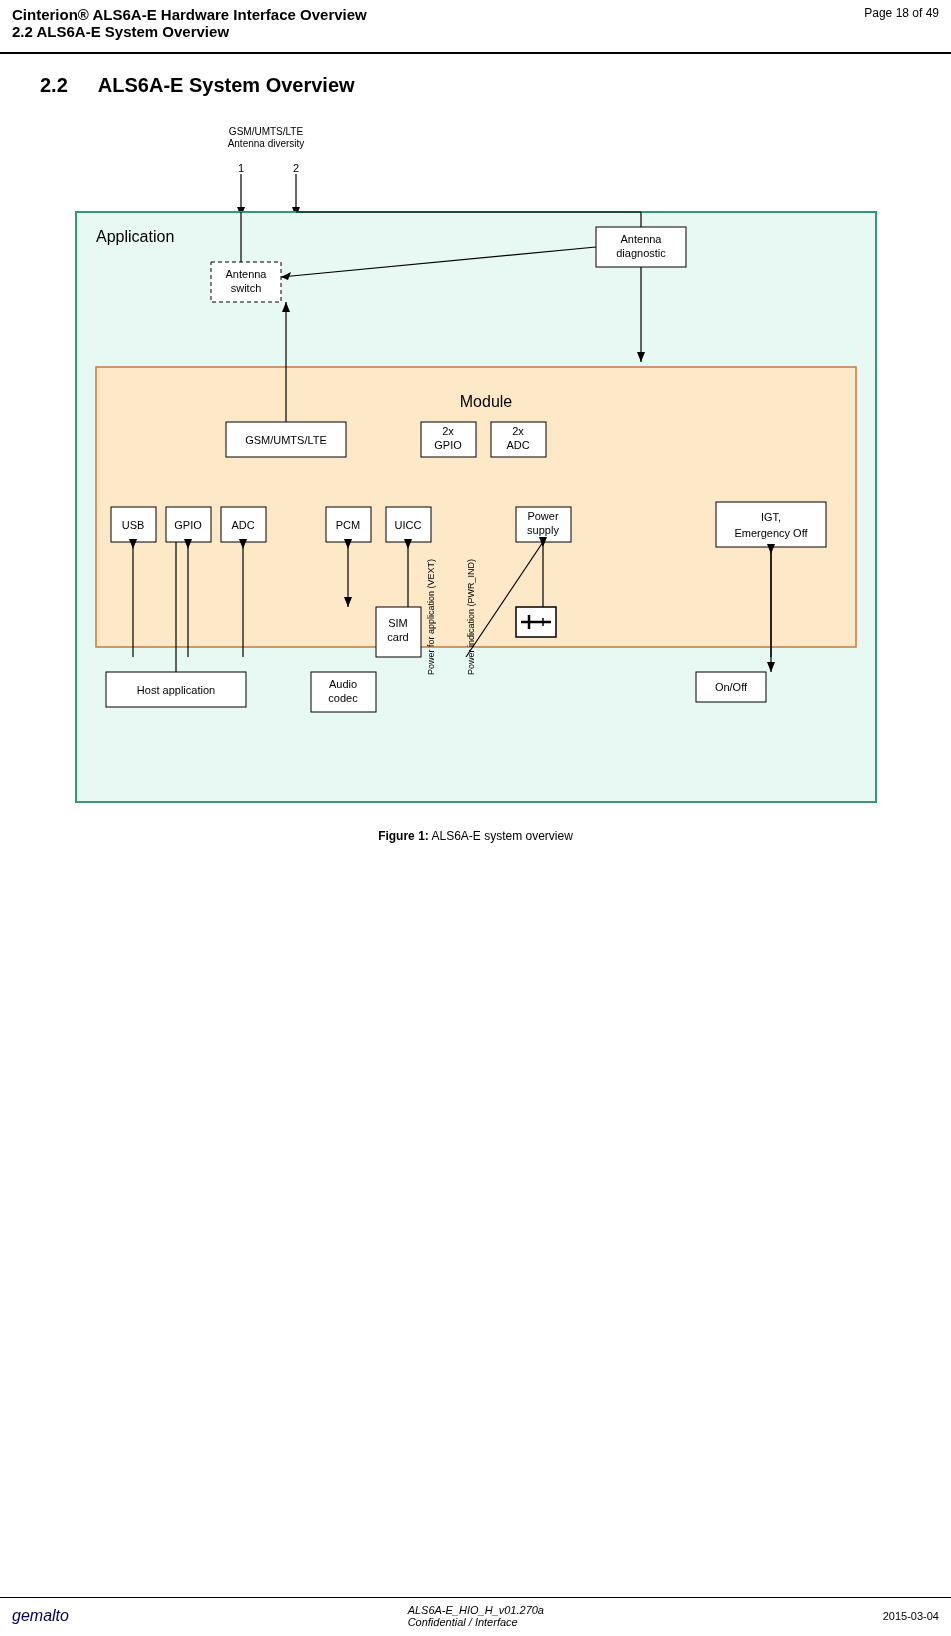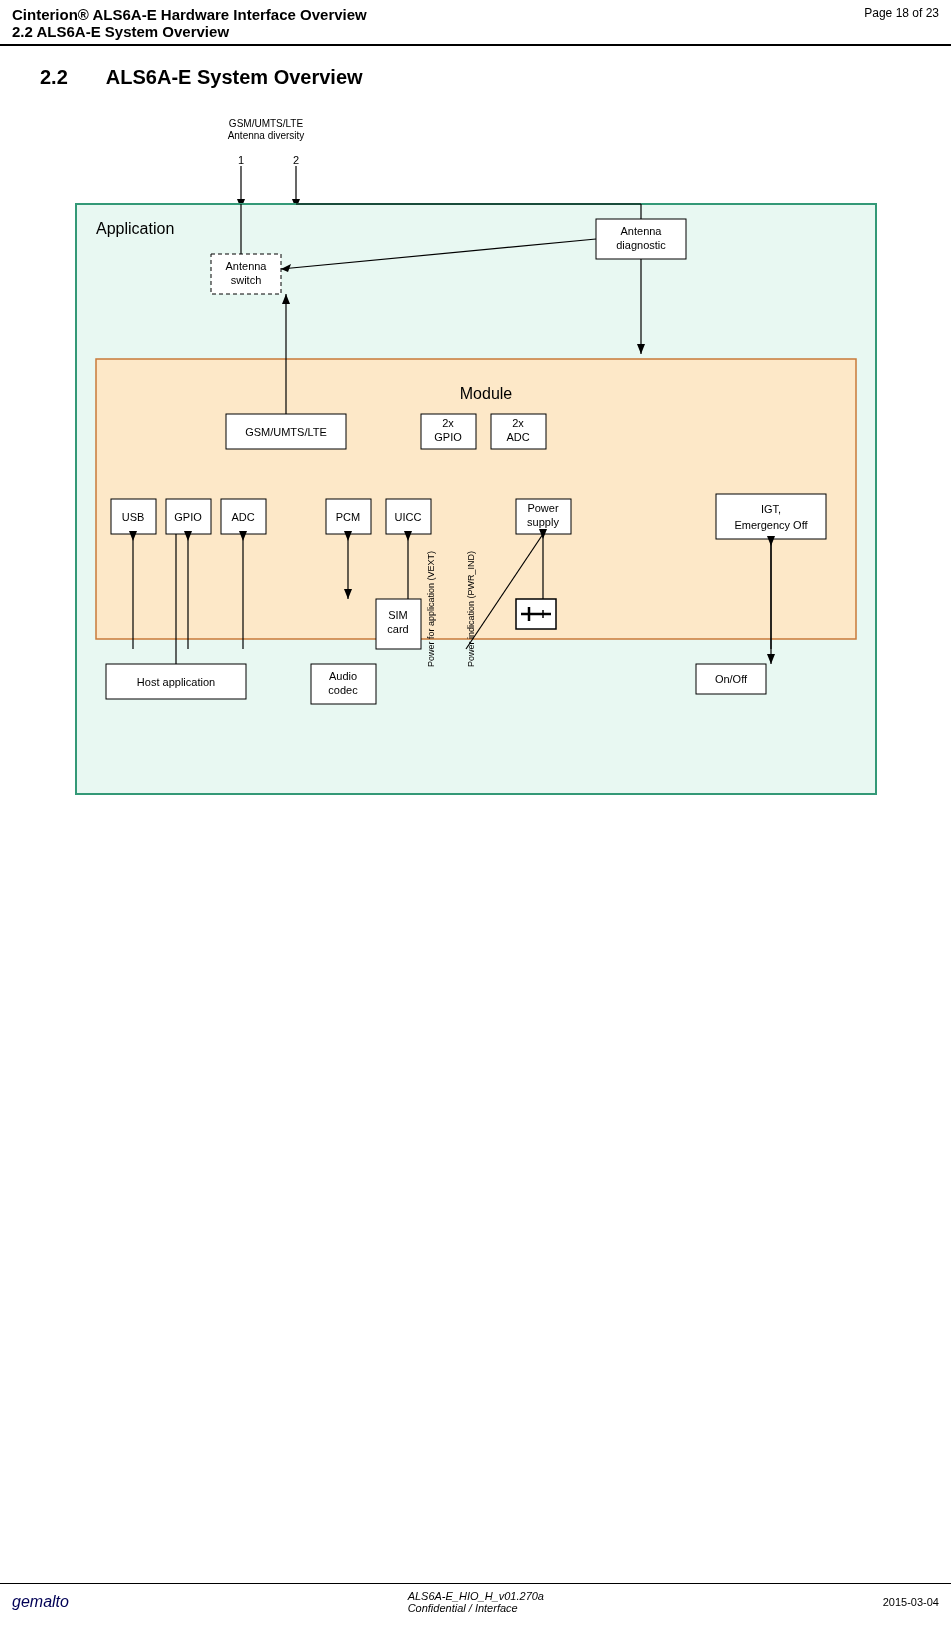--- a/index.html
+++ b/index.html
@@ -10,21 +10,21 @@
       width: 951px;
       min-height: 1636px;
       color: #000;
     }
 
     
     .page-header {
       display: flex;
       justify-content: space-between;
       align-items: flex-start;
-      padding: 6px 12px 4px 12px;
+      padding: 6px 12px 12px 12px;
       border-bottom: 2px solid #000;
     }
     .page-header-left {
       font-size: 15px;
       font-weight: bold;
     }
     .page-header-right {
       font-size: 12px;
       text-align: right;
     }
@@ -36,21 +36,21 @@
 
     
     .section-heading {
       display: flex;
       align-items: baseline;
       margin-bottom: 20px;
     }
     .section-number {
       font-size: 20px;
       font-weight: bold;
-      margin-right: 38px;
+      margin-right: 30px;
     }
     .section-title {
       font-size: 20px;
       font-weight: bold;
     }
 
     
     .diagram-wrapper {
       margin: 10px auto;
       width: 820px;
@@ -64,21 +64,21 @@
       margin-top: 12px;
       font-size: 12px;
     }
     .fig-caption strong {
       font-weight: bold;
     }
 
     
     .page-footer {
       position: fixed;
-      bottom: 16px;
+      bottom: 2px;
       left: 0;
       width: 951px;
       border-top: 1.5px solid #000;
       display: flex;
       justify-content: space-between;
       align-items: center;
       padding: 6px 12px;
       background: #fff;
       font-size: 11px;
     }
@@ -102,21 +102,21 @@
     }
   </style>
 </head>
 <body>
 
 <div class="page-header">
   <div>
     <div class="page-header-left">Cinterion® ALS6A-E Hardware Interface Overview</div>
     <div class="page-header-left subtitle">2.2 ALS6A-E System Overview</div>
   </div>
-  <div class="page-header-right">Page 18 of 23</div>
+  <div class="page-header-right">Page 18 of 49</div>
 </div>
 
 <div class="content">
 
   <div class="section-heading">
     <span class="section-number">2.2</span>
     <span class="section-title">ALS6A-E System Overview</span>
   </div>
 
   <div class="diagram-wrapper">
@@ -243,20 +243,24 @@
 
       <line x1="705" y1="430" x2="705" y2="555" stroke="#000" stroke-width="1.2"></line>
       <polygon points="705,555 701,545 709,545" fill="#000"></polygon>
 
       <line x1="110" y1="555" x2="110" y2="425" stroke="#000" stroke-width="1.2"></line>
 
       <line x1="400" y1="540" x2="477" y2="425" stroke="#000" stroke-width="1.2"></line>
     </svg>
   </div>
 
+  <div class="fig-caption">
+    <strong>Figure 1:</strong>
+    <span>ALS6A-E system overview</span>
+  </div>
 
 </div>
 
 <div class="page-footer">
   <div class="footer-logo">gemalto</div>
   <div class="footer-center">
     <div>ALS6A-E_HIO_H_v01.270a</div>
     <div>Confidential / Interface</div>
   </div>
   <div class="footer-right">2015-03-04</div>

